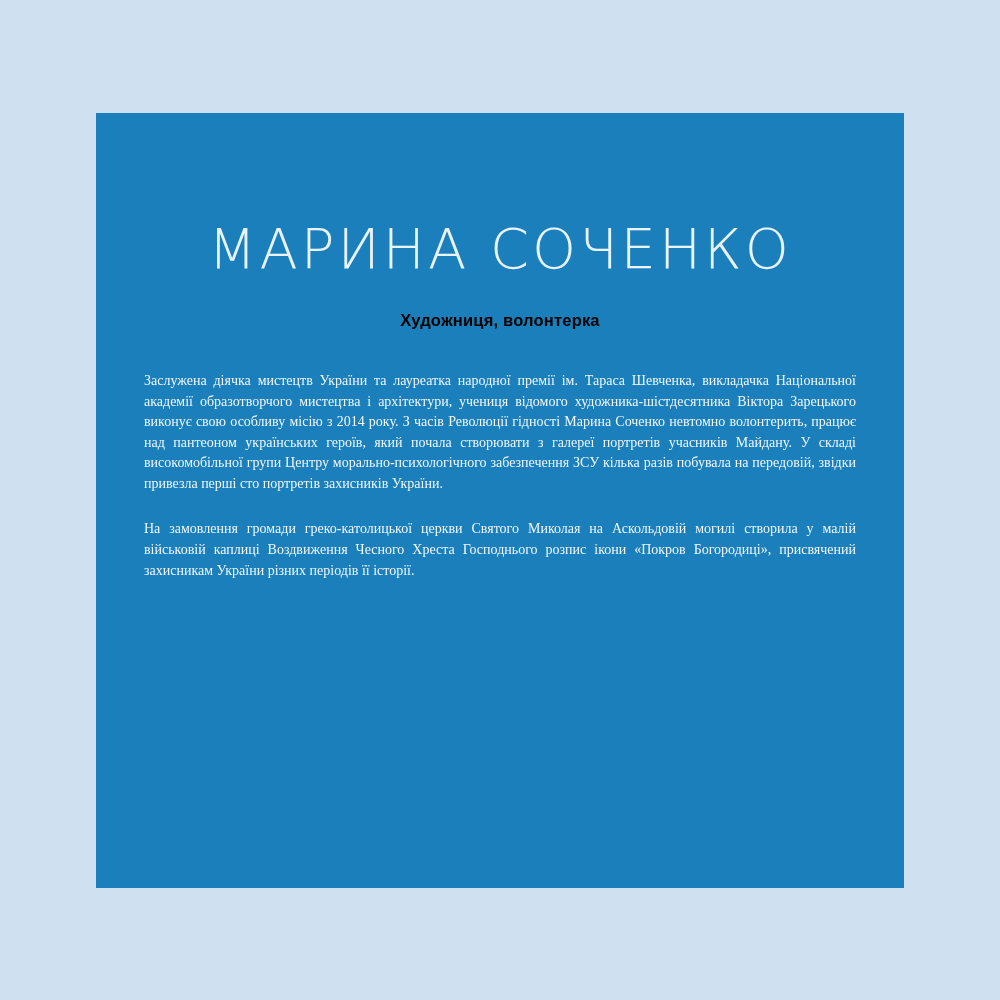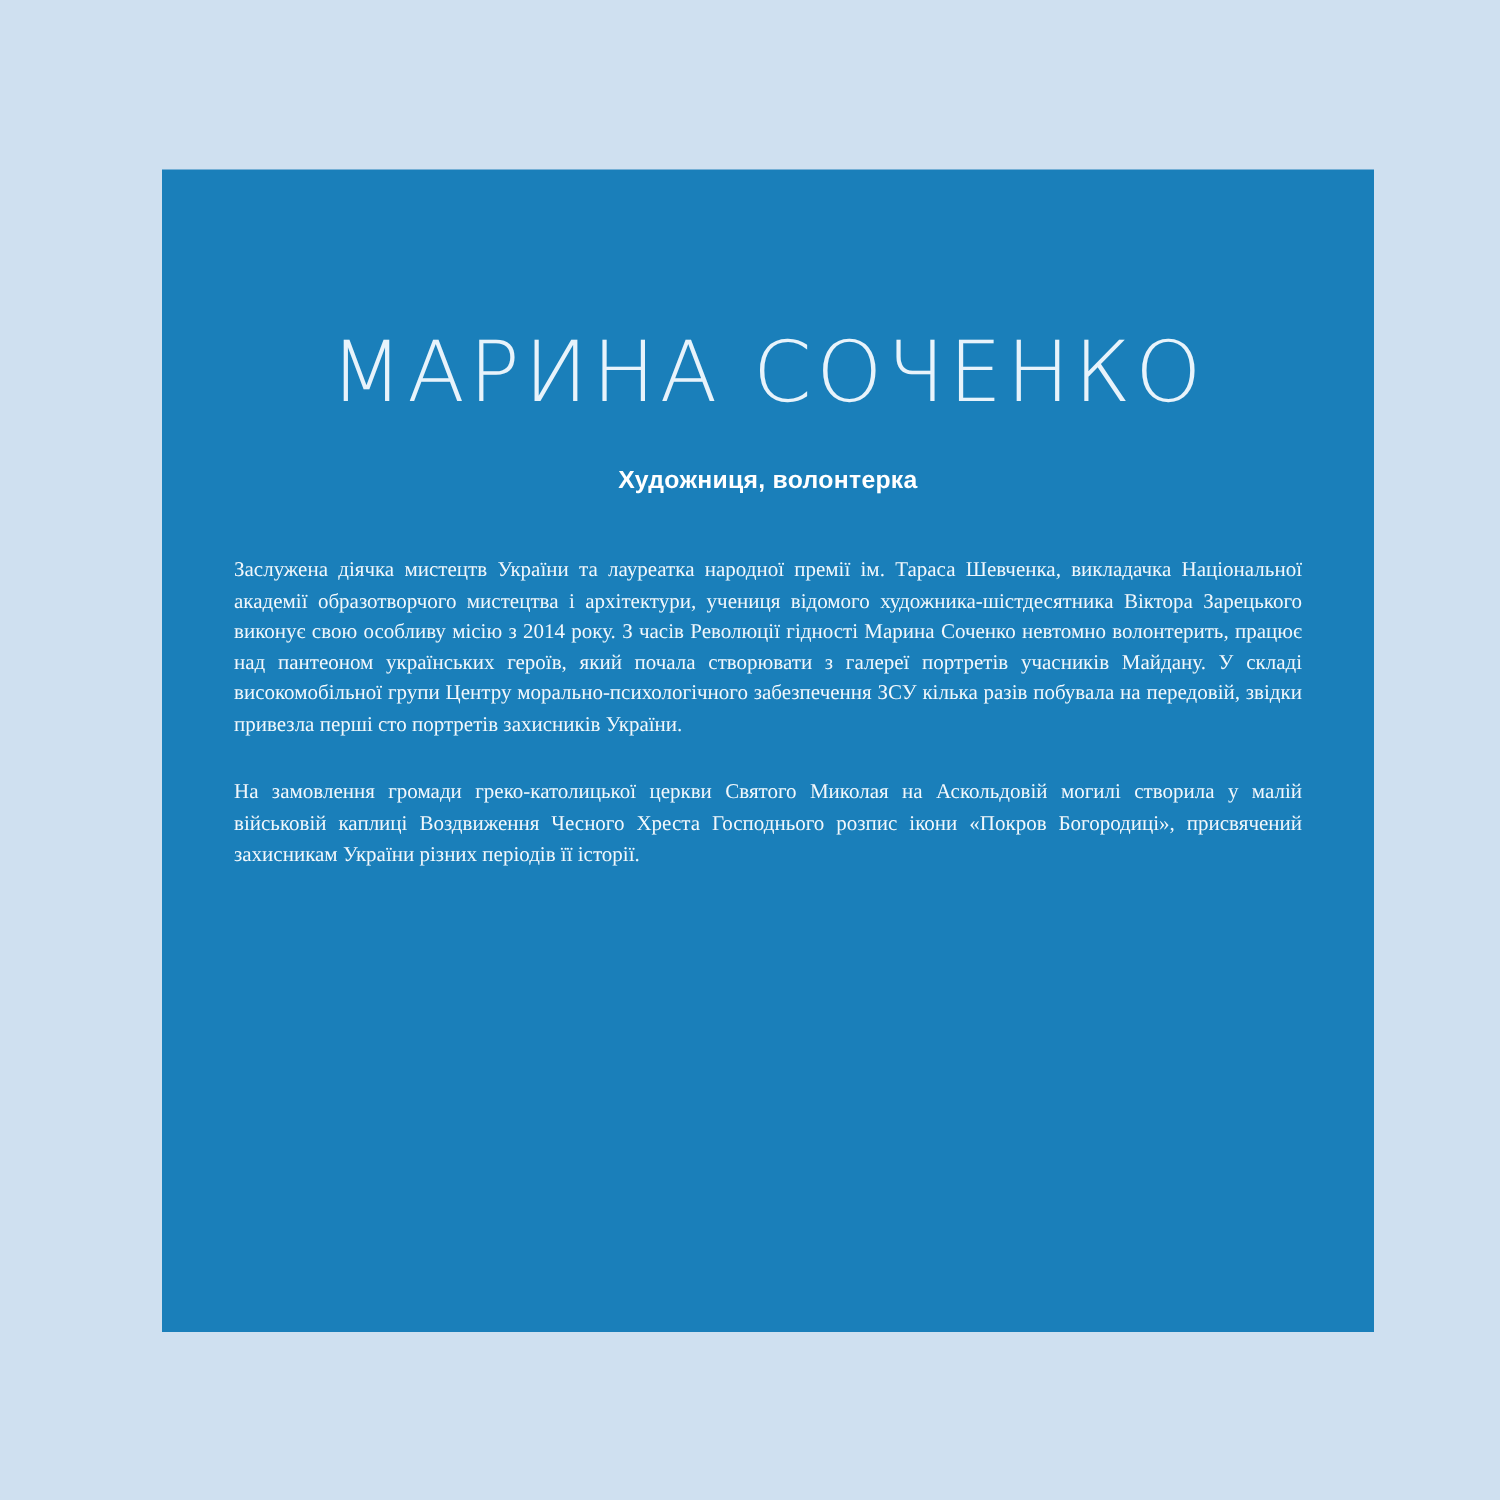--- a/index.html
+++ b/index.html
@@ -14,21 +14,21 @@
     overflow: hidden;
   }
   .page {
     width: 1000px;
     height: 1000px;
     position: relative;
     background: #cfe0f0;
   }
   .card {
     position: absolute;
-    left: 108px;
+    left: 96px;
     top: 113px;
     width: 808px;
     height: 775px;
     background: #1a7fba;
     box-sizing: border-box;
     padding: 0;
   }
   .title {
     position: absolute;
     left: 0;
@@ -42,21 +42,21 @@
     letter-spacing: 3px;
     line-height: 1;
     white-space: nowrap;
   }
   .subtitle {
     position: absolute;
     left: 0;
     right: 0;
     top: 198px;
     text-align: center;
-    color: #ffffff;
+    color: #000000;
     font-family: "Liberation Sans", sans-serif;
     font-weight: bold;
     font-size: 16.5px;
     letter-spacing: 0.2px;
   }
   .body {
     position: absolute;
     left: 48px;
     right: 48px;
     top: 258px;

